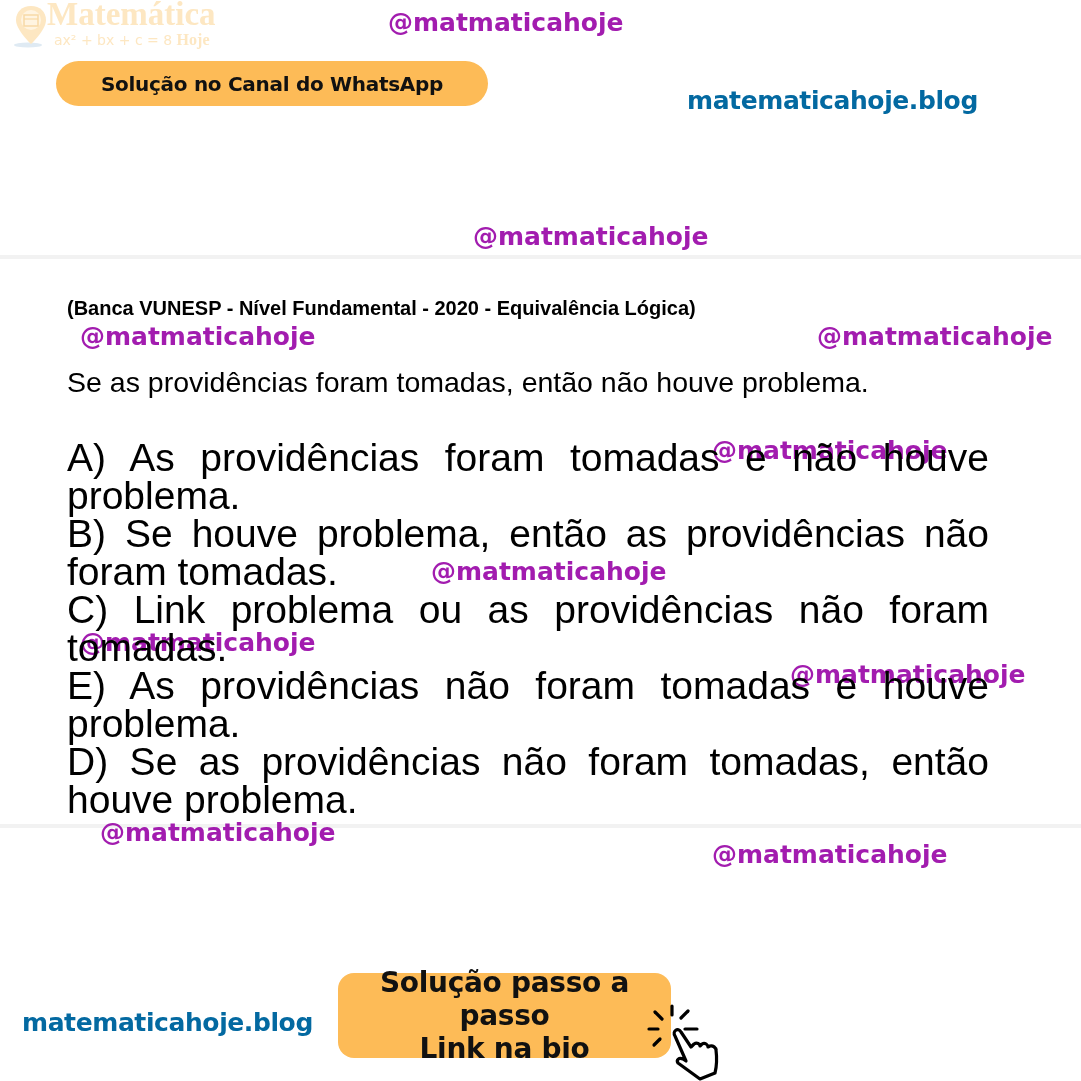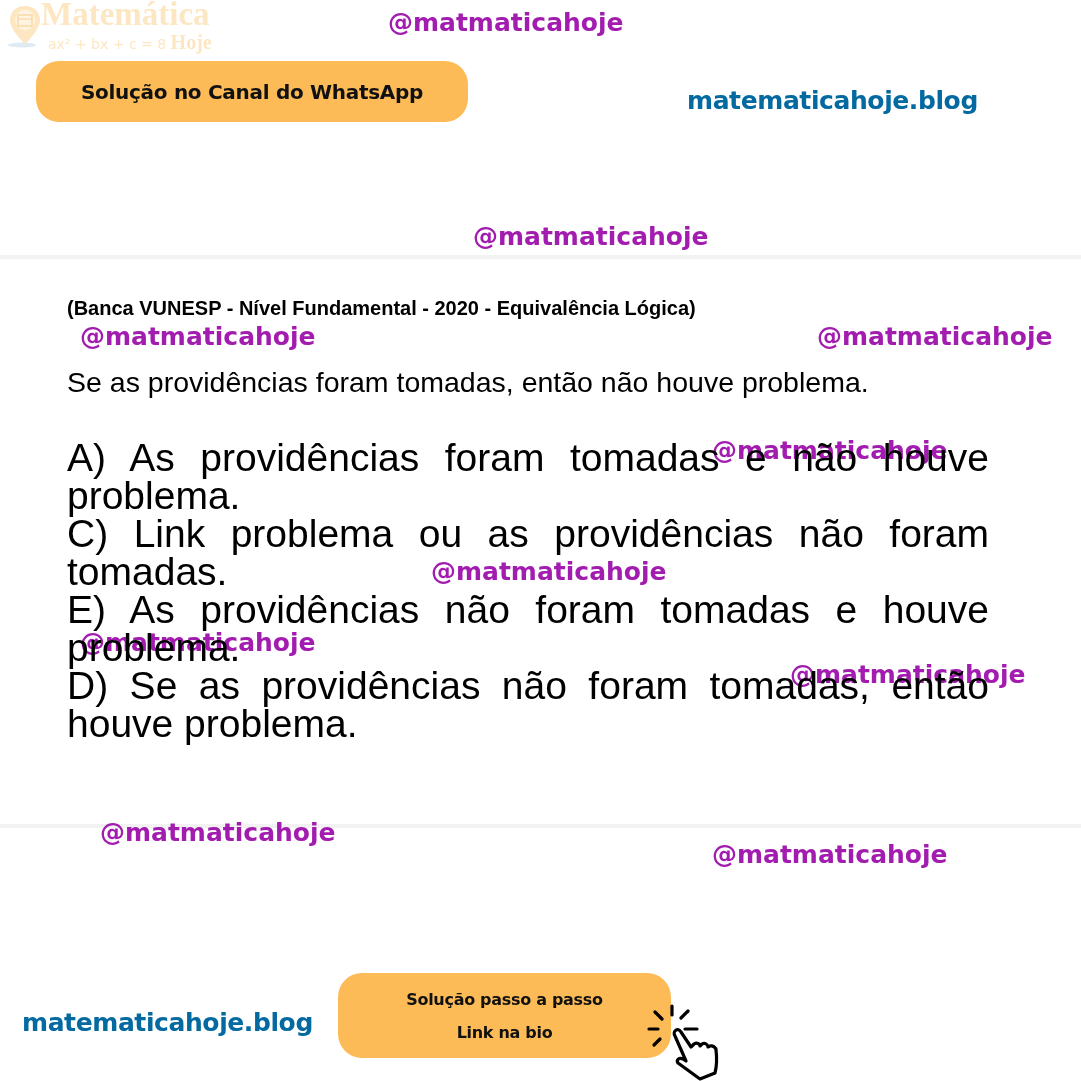--- a/index.html
+++ b/index.html
@@ -12,40 +12,40 @@
   
   .wm {
     position:absolute; font-family:"DejaVu Sans", sans-serif; font-weight:bold;
     font-size:25px; color:#a21caf; white-space:nowrap; letter-spacing:0px; z-index:1;
   }
 
   
   .band { position:absolute; left:0; width:1081px; height:4px; background:#f2f2f2; z-index:0; }
 
   
-  .logo { position:absolute; left:8px; top:0; width:225px; height:52px; z-index:1; }
+  .logo { position:absolute; left:14px; top:0; width:225px; height:52px; z-index:1; }
   .logo-title {
     position:absolute; left:33px; top:-4px; font-family:"Liberation Serif", serif; font-weight:bold;
     font-size:33px; color:#fde7c2; white-space:nowrap;
   }
   .logo-sub {
     position:absolute; left:40px; top:31px; font-family:"DejaVu Sans", sans-serif;
     font-size:14px; color:#fde7c2; white-space:nowrap;
   }
-  .logo-sub b { font-family:"Liberation Serif", serif; font-size:20px;margin-top:40px; }
+  .logo-sub b { font-family:"Liberation Serif", serif; font-size:16px;margin-top:40px; }
   .logo-pin { position:absolute; left:0; top:4px; width:34px; height:44px; }
 
   
   .pill {
     position:absolute; background:#fdbb57; color:#111; font-weight:bold;
     font-family:"DejaVu Sans", sans-serif; display:flex; align-items:center; justify-content:center;
     text-align:center; z-index:2;
   }
-  .pill-top { left:36px; top:61px; width:432px; height:61px; border-radius:23px; font-size:20px; letter-spacing:-0.3px; }
-  .pill-bottom { left:338px; top:973px; width:333px; height:85px; border-radius:24px; font-size:16px; line-height:33px; flex-direction:column; letter-spacing:-0.3px; }
+  .pill-top { left:56px; top:61px; width:432px; height:45px; border-radius:23px; font-size:20px; letter-spacing:-0.3px; }
+  .pill-bottom { left:338px; top:973px; width:333px; height:85px; border-radius:16px; font-size:28px; line-height:33px; flex-direction:column; letter-spacing:-0.3px; }
 
   .blog {
     position:absolute; font-family:"DejaVu Sans", sans-serif; font-weight:bold;
     color:#0369a1; font-size:25px; white-space:nowrap; letter-spacing:-0.4px; z-index:2;
   }
 
   
   .question {
     position:absolute; left:67px; top:288px; width:922px; z-index:3;
     font-family:"Liberation Sans", sans-serif; color:#000;
@@ -92,20 +92,21 @@
 <div class="pill pill-top">Solução no Canal do WhatsApp</div>
 <div class="blog" style="left:687px; top:86px;">matematicahoje.blog</div>
 
 <div class="question">
   <p class="q-title">(Banca VUNESP - Nível Fundamental - 2020 - Equivalência Lógica)</p>
   <div class="q-body">
     <div style="text-align:justify;">Se as providências foram tomadas, então não houve problema.</div>
   </div>
   <ul class="q-options">
     <li>A) As providências foram tomadas e não houve problema.</li>
+    <li>B) Se houve problema, então as providências não foram tomadas.</li>
     <li>C) Link problema ou as providências não foram tomadas.</li>
     <li>E) As providências não foram tomadas e houve problema.</li>
     <li>D) Se as providências não foram tomadas, então houve problema.</li>
   </ul>
 </div>
 
 <div class="blog" style="left:22px; top:1008px;">matematicahoje.blog</div>
 <div class="pill pill-bottom">
   <span>Solução passo a passo</span>
   <span>Link na bio</span>

